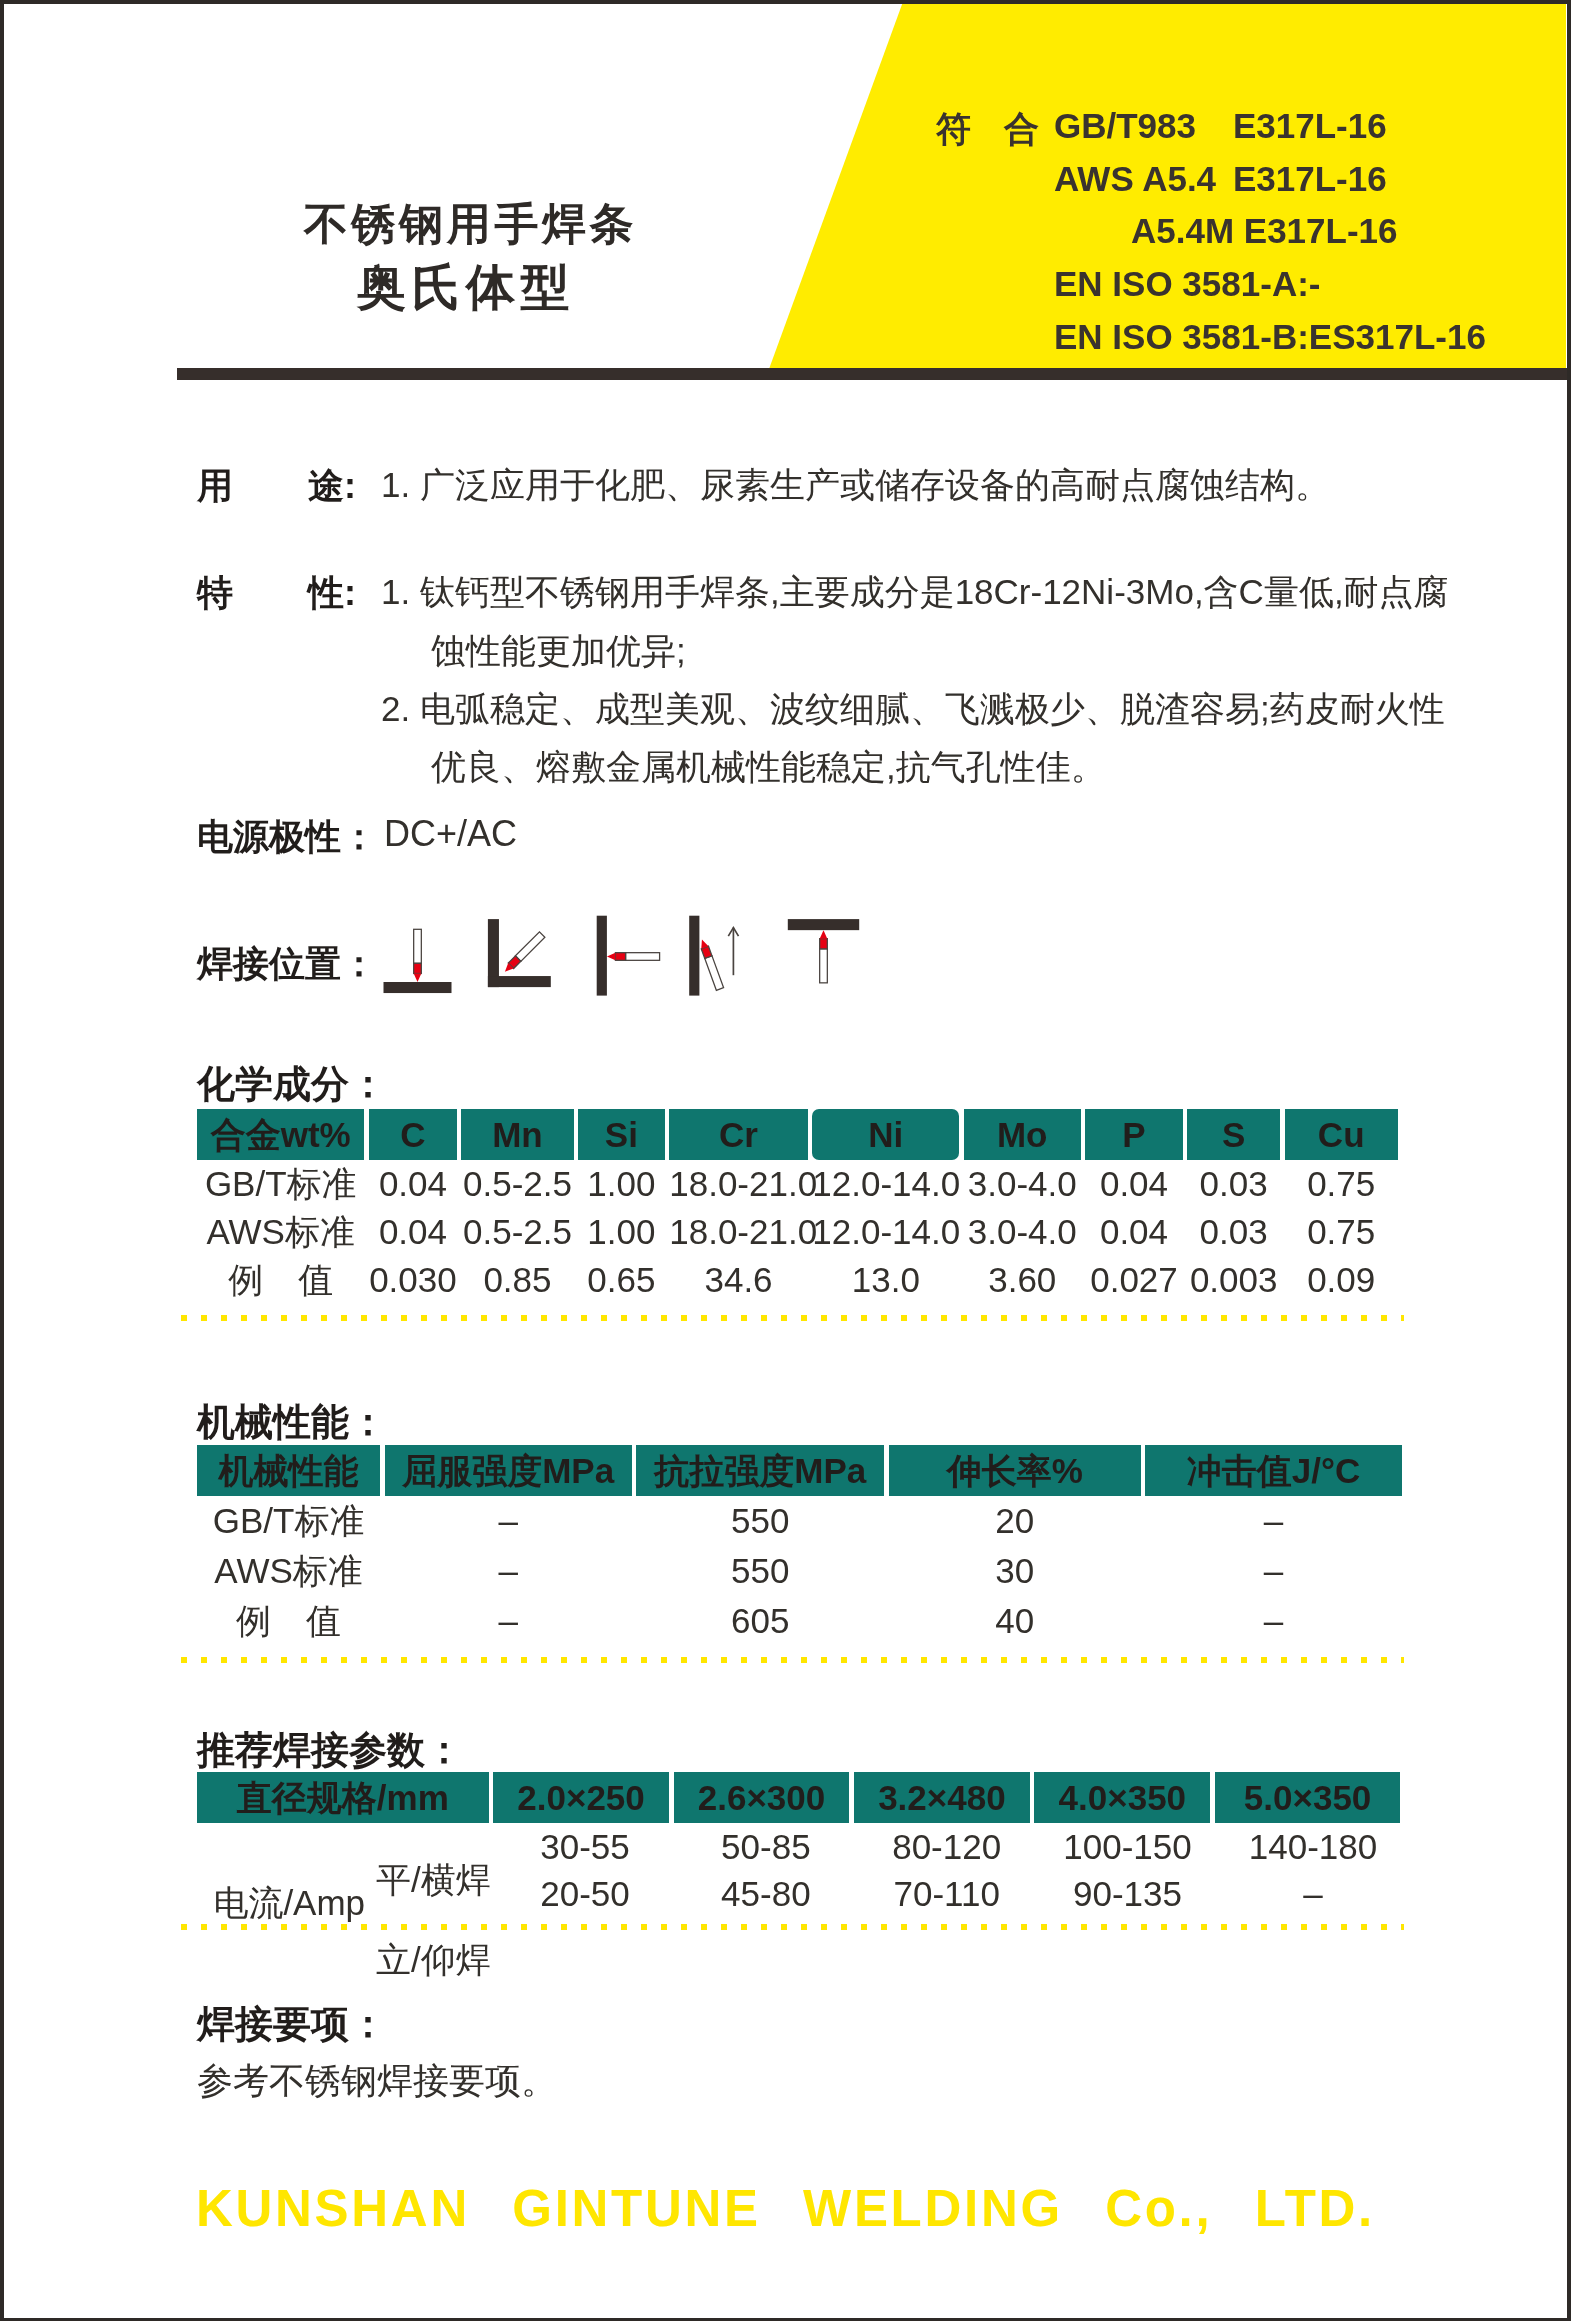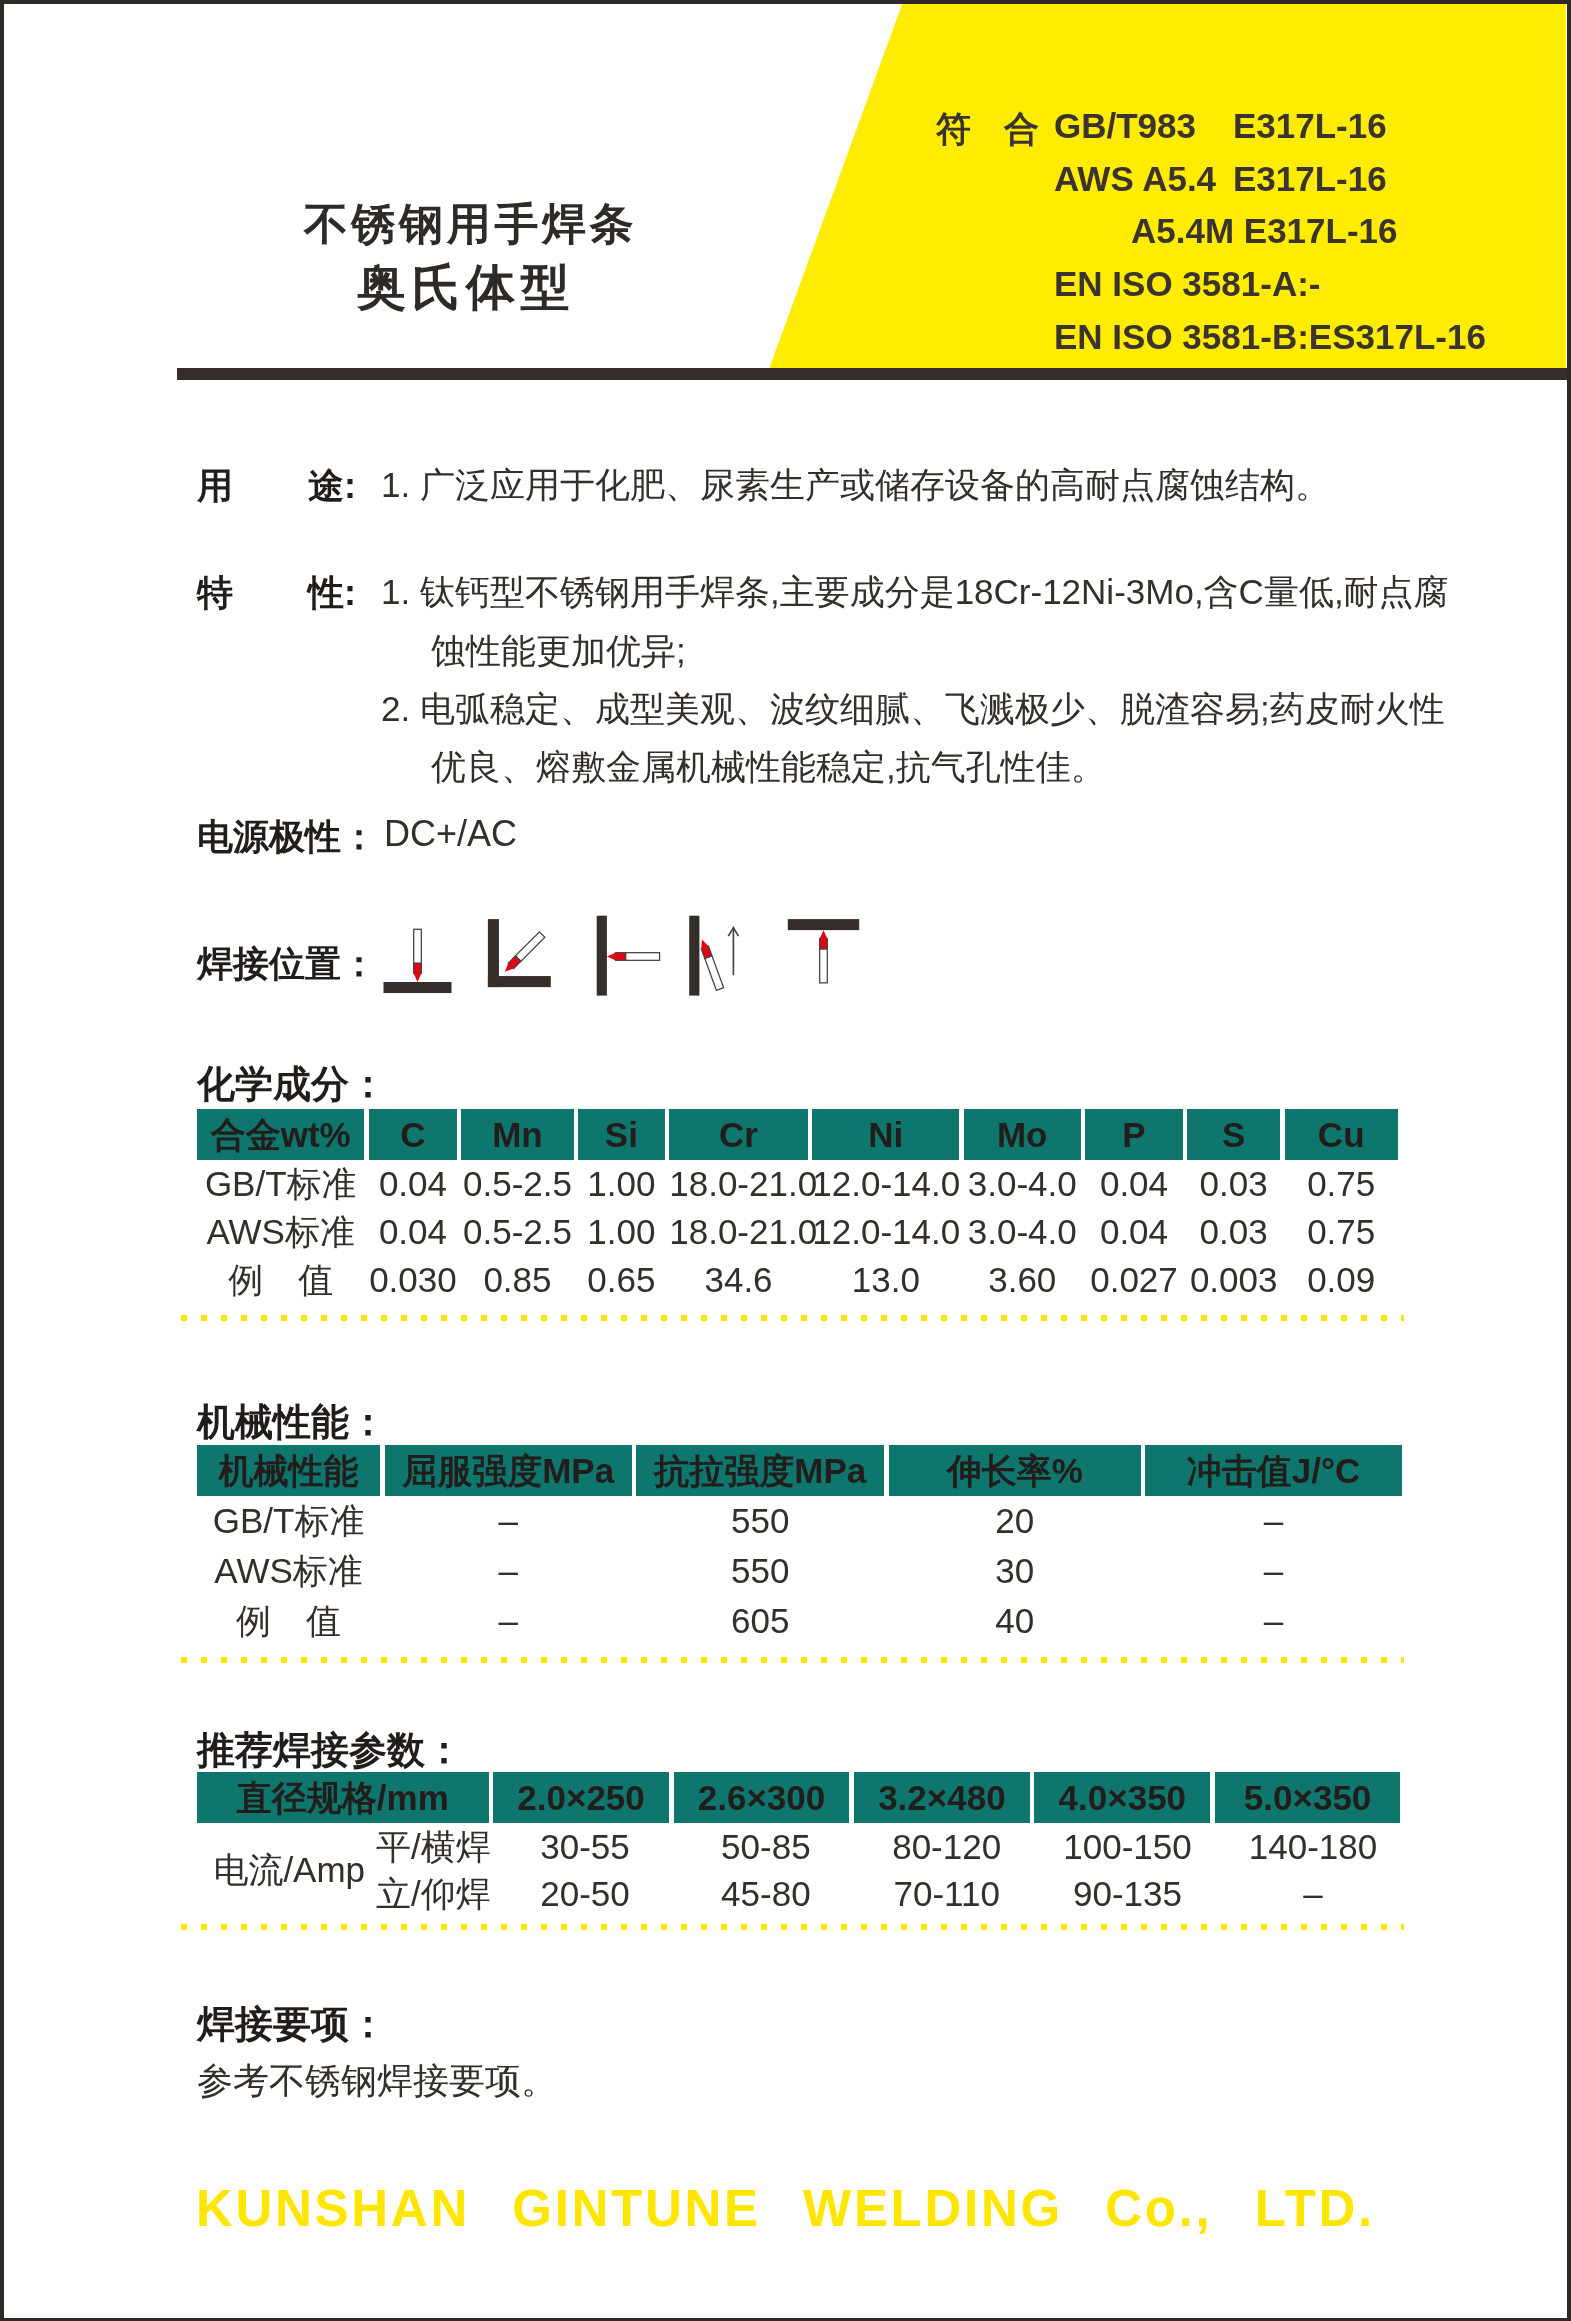--- a/index.html
+++ b/index.html
@@ -42,32 +42,32 @@
     box-sizing:border-box;white-space:nowrap;overflow:visible;
   }
   .trow{display:flex;gap:4.5px;}
   .trow .cell{
     height:48px;line-height:48px;text-align:center;
     font-size:35px;color:#33302c;box-sizing:border-box;white-space:nowrap;
   }
   .mrow .cell{height:50px;line-height:50px;}
   
   .c0{width:13.9%;} .c1{width:7.3%;} .c2{width:9.3%;} .c3{width:7.2%;} .c4{width:11.5%;}
-  .c5{width:12.2%;} .c6{width:9.7%;} .c7{width:8.1%;} .c8{width:7.7%;} .c9{width:9.4%;}
+  .c5{width:12.2%;border-radius:7px;} .c6{width:9.7%;} .c7{width:8.1%;} .c8{width:7.7%;} .c9{width:9.4%;}
   
   .m0{width:15.2%;} .m1{width:20.5%;} .m2{width:20.6%;} .m3{width:20.9%;} .m4{width:21.3%;}
   
   .p0{width:24.2%;} .p1{width:14.6%;} .p2{width:14.6%;} .p3{width:14.6%;} .p4{width:14.6%;} .p5{width:15.4%;}
   .param-body{display:flex;gap:12px;}
   .param-col{display:flex;flex-direction:column;}
   .param-col .val{height:47px;line-height:47px;text-align:center;font-size:35px;color:#33302c;white-space:nowrap;}
   .group-cell{display:flex;align-items:stretch;}
   .group-label{display:flex;align-items:center;justify-content:flex-start;font-size:35px;color:#33302c;padding-left:16.4px;white-space:nowrap;}
   .sub-labels{display:flex;flex-direction:column;justify-content:space-between;margin-left:11px;}
-  .sub-labels .sub{height:47px;line-height:47px;font-size:35px;color:#33302c;white-space:nowrap;}
+  .sub-labels .sub{height:47px;line-height:47px;font-size:35px;color:#33302c;white-space:nowrap;margin-top:33px;}
   .dotline{
     position:absolute;left:177px;width:1223px;height:6.4px;
     background:repeating-linear-gradient(90deg,#ffe600 0 6.4px,transparent 6.4px 20px);
   }
   
   .pos-row{left:371px;top:907px;display:flex;gap:16.4px;}
   .pos-icon{width:85px;height:91px;}
   
   .footer{
     left:0;right:0;top:2175px;text-align:center;

